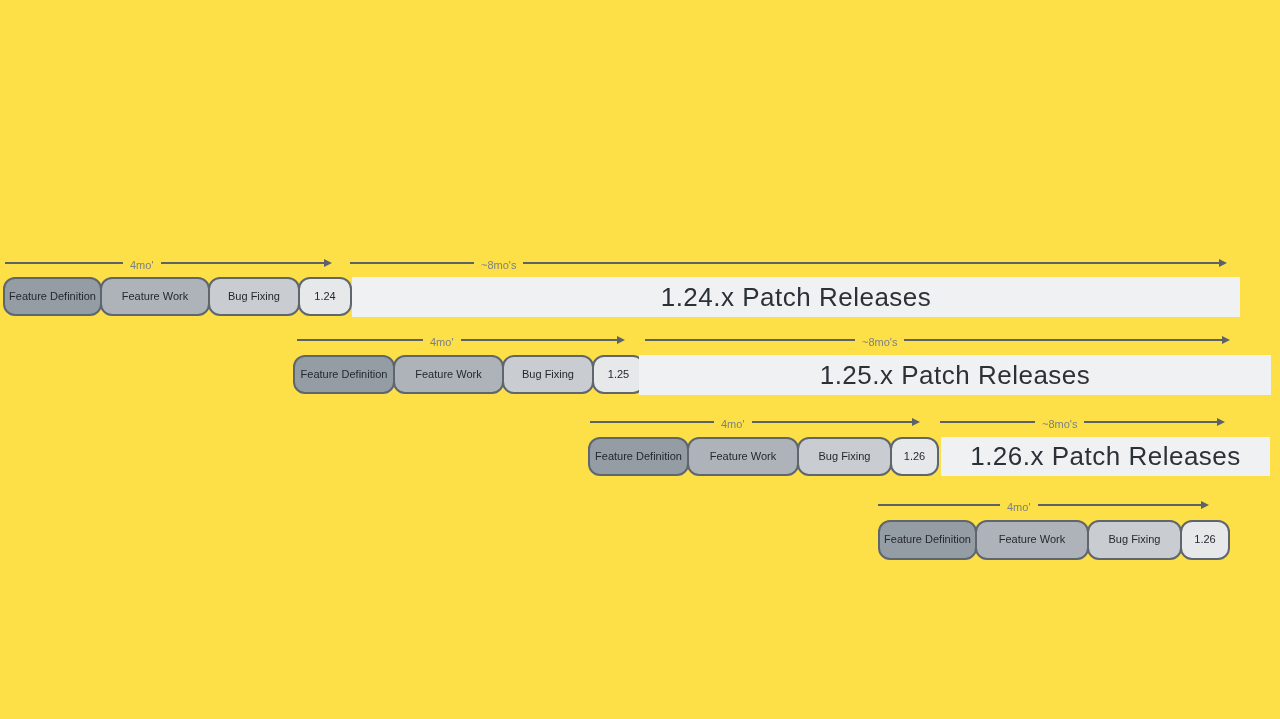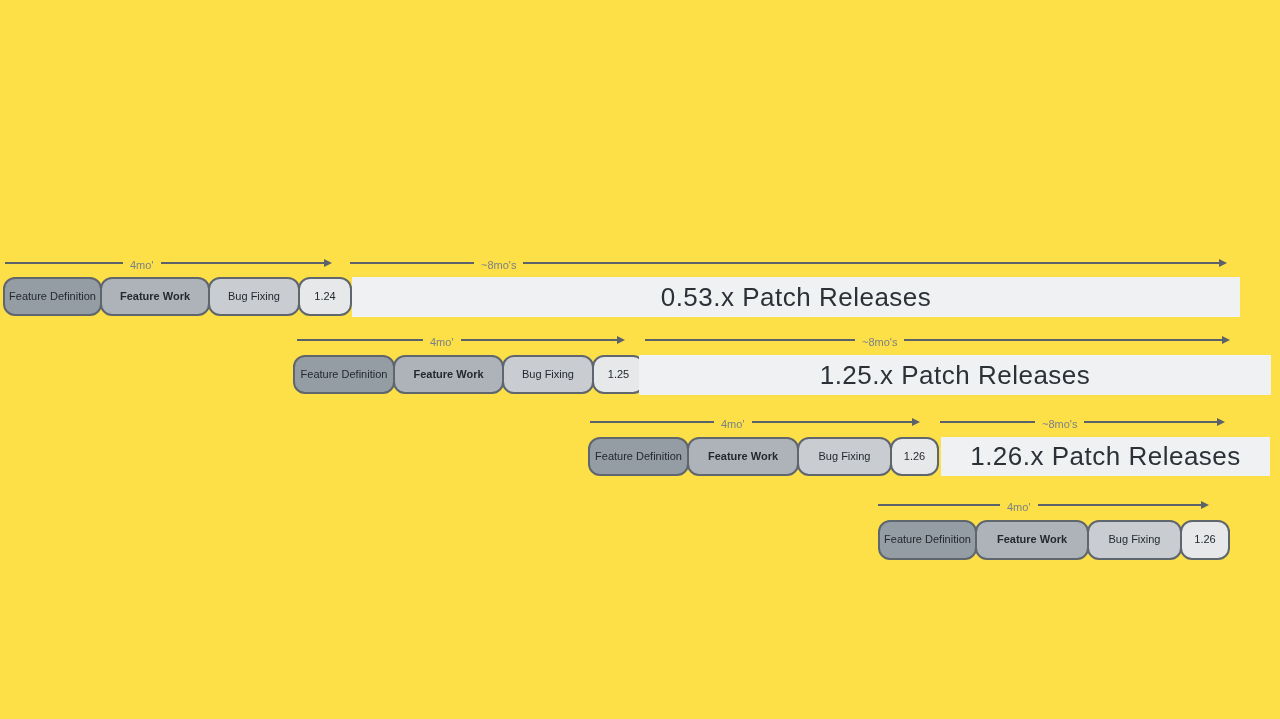--- a/index.html
+++ b/index.html
@@ -57,21 +57,21 @@
     display: flex;
     align-items: center;
     justify-content: center;
     text-align: center;
     font-size: 11px;
     line-height: 1.25;
     color: var(--box-text, #24292f);
     padding: 2px 4px;
   }
   .pbox.def  { background: var(--phase-definition-bg, #949ca4); }
-  .pbox.work { background: var(--phase-work-bg, #adb3b9); font-weight: bold; }
+  .pbox.work { background: var(--phase-work-bg, #adb3b9); }
   .pbox.bug  { background: var(--phase-bugfix-bg, #c9cdd1); }
   .pbox.ver  { background: var(--version-bg, #e6e8ea); }
   
   .patch-bar {
     position: absolute;
     background: var(--bar-bg, #f0f1f3);
     display: flex;
     align-items: center;
     justify-content: center;
     font-size: 26px;
@@ -93,21 +93,21 @@
     </div>
     <div class="tl-arrow" style="left:350px; top:258px; width:875px;">
       <span class="seg" style="width:124px;"></span>
       <span class="lbl">~8mo's</span>
       <span class="seg head grow"></span>
     </div>
     <div class="pbox def" style="left:3px; top:277px; width:99px; height:39px;">Feature Definition</div>
     <div class="pbox work" style="left:100px; top:277px; width:110px; height:39px;">Feature Work</div>
     <div class="pbox bug" style="left:208px; top:277px; width:92px; height:39px;">Bug Fixing</div>
     <div class="pbox ver" style="left:298px; top:277px; width:54px; height:39px;">1.24</div>
-    <div class="patch-bar" style="left:352px; top:277px; width:888px; height:40px;">0.53.x Patch Releases</div>
+    <div class="patch-bar" style="left:352px; top:277px; width:888px; height:40px;">1.24.x Patch Releases</div>
   </div>
 
   <div>
     <div class="tl-arrow" style="left:297px; top:335px; width:326px;">
       <span class="seg" style="width:126px;"></span>
       <span class="lbl">4mo'</span>
       <span class="seg head grow"></span>
     </div>
     <div class="tl-arrow" style="left:645px; top:335px; width:583px;">
       <span class="seg" style="width:210px;"></span>

